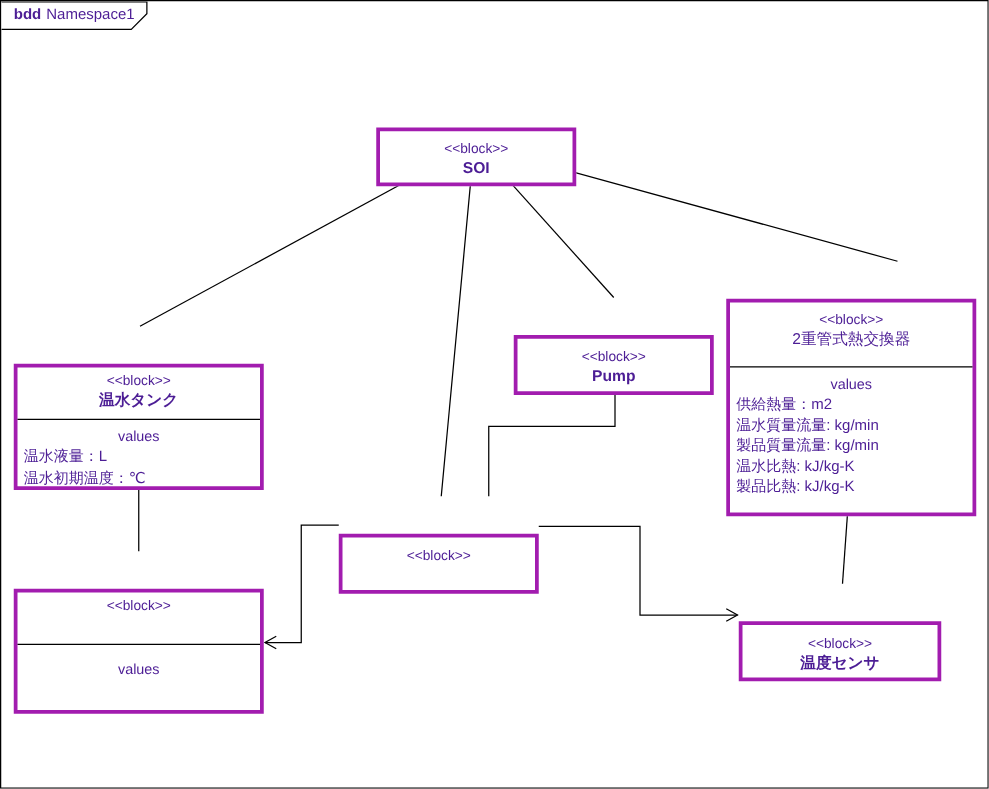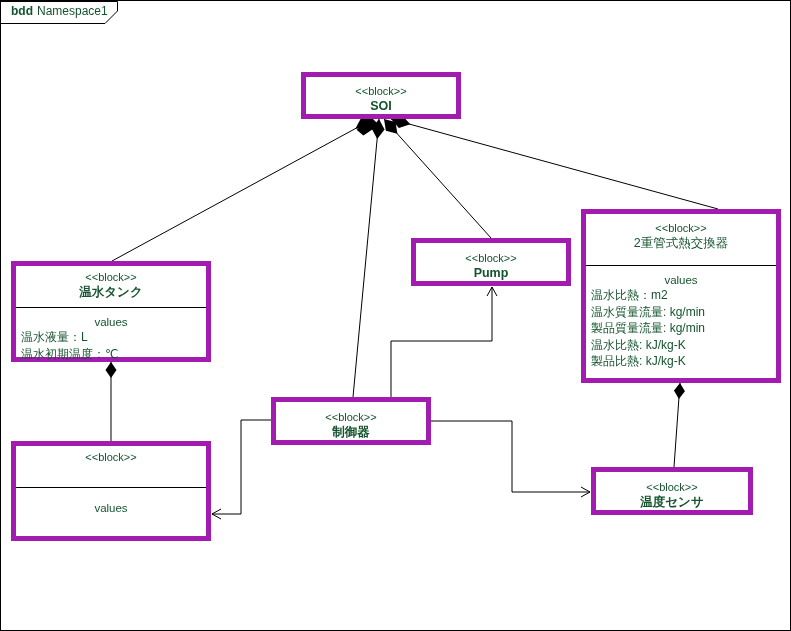--- a/index.html
+++ b/index.html
@@ -1,28 +1,28 @@
 <!DOCTYPE html>
 <html><head>
 <meta charset="utf-8">
 <style>
   html,body { margin:0; padding:0; background:#ffffff; }
   .canvas {
     position:relative; width:789px; height:629px; border:1px solid #000;
     background:#fff; font-family:"Liberation Sans","DejaVu Sans",sans-serif;
-    color:#14532d; overflow:hidden;
+    color:#4c1d95; overflow:hidden;
   }
   svg.layer { position:absolute; left:0; top:0; width:789px; height:629px; }
   .frame-tab {
     position:absolute; left:0; top:0; width:118px; height:22px;
     padding-left:10px; box-sizing:border-box;
     font-size:12px; line-height:21px; white-space:nowrap;
   }
   .frame-tab .kind { font-weight:bold; margin-right:4px; }
-  .block { position:absolute; background:#fff; border:5px solid #a21caf; box-sizing:border-box; }
+  .block { position:absolute; background:#fff; border:3px solid #a21caf; box-sizing:border-box;margin-top:30px; }
   .title { text-align:center; }
   .stereotype { font-size:11px; line-height:14px; }
   .bname { font-size:12.5px; font-weight:bold; line-height:16px; }
   .bname.plain { font-weight:normal; }
   .values { border-top:1px solid #000; }
   .vlabel { text-align:center; font-size:11.5px; line-height:14px; margin-top:7px; }
   .attrs { }
   .attr-line { font-size:12px; line-height:16.5px; padding-left:5px; white-space:nowrap; }
 
   
@@ -131,33 +131,32 @@
   </div>
 
   <div class="block" id="b-exch">
     <div class="title">
       <div class="stereotype">&lt;&lt;block&gt;&gt;</div>
       <div class="bname plain">2重管式熱交換器</div>
     </div>
     <div class="values">
       <div class="vlabel">values</div>
       <div class="attrs">
-          <div class="attr-line">温水比熱：m2</div>
+          <div class="attr-line">供給熱量：m2</div>
           <div class="attr-line">温水質量流量: kg/min</div>
           <div class="attr-line">製品質量流量: kg/min</div>
           <div class="attr-line">温水比熱: kJ/kg-K</div>
           <div class="attr-line">製品比熱: kJ/kg-K</div>
         </div>
     </div>
   </div>
 
   <div class="block" id="b-ctrl">
     <div class="title">
       <div class="stereotype">&lt;&lt;block&gt;&gt;</div>
-      <div class="bname">制御器</div>
     </div>
   </div>
 
   <div class="block" id="b-heat">
     <div class="title">
       <div class="stereotype">&lt;&lt;block&gt;&gt;</div>
     </div>
     <div class="values">
       <div class="vlabel">values</div>
     </div>

